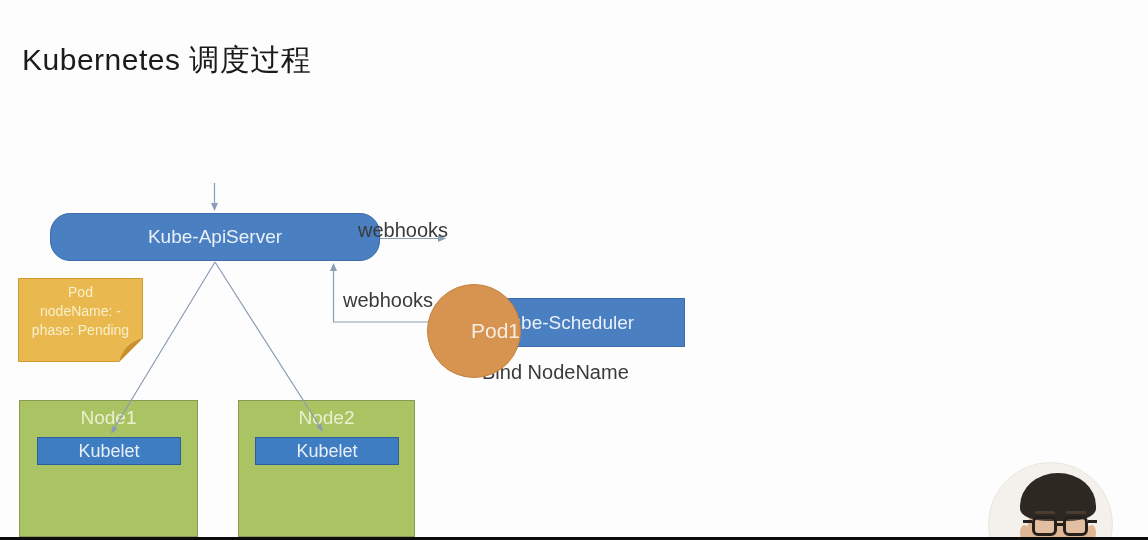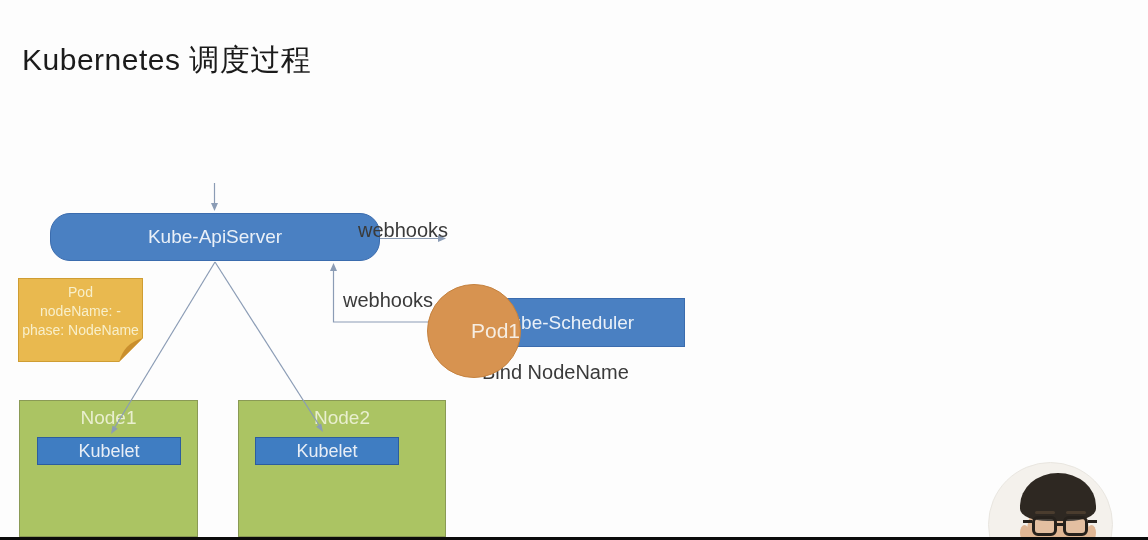--- a/index.html
+++ b/index.html
@@ -33,21 +33,21 @@
   .lbl-bind{left:482px;top:361px;}
   .pod-circle{position:absolute;left:427px;top:284px;width:94px;height:94px;border-radius:50%;
        background:var(--pod-orange);border:1px solid var(--pod-orange-border);
        display:flex;align-items:center;justify-content:flex-end;color:#f6ede2;font-size:21px;z-index:5;}
   .note{position:absolute;left:18px;top:278px;width:125px;height:84px;background:var(--note-yellow);
        border:1px solid var(--note-yellow-border);z-index:2;text-align:center;padding-top:4px;}
   .note-line{color:var(--note-text);font-size:14px;line-height:19px;}
   .note-foldsvg{position:absolute;right:-1px;bottom:-1px;display:block;}
   .node{position:absolute;background:var(--node-green);border:1px solid var(--node-green-border);z-index:1;}
   .node-1{left:19px;top:400px;width:179px;height:137px;}
-  .node-2{left:238px;top:400px;width:208px;height:137px;}
+  .node-2{left:238px;top:400px;width:177px;height:137px;}
   .node-label{position:absolute;top:6px;left:0;width:100%;text-align:center;color:var(--node-text);font-size:19px;}
   .kubelet{position:absolute;top:36px;width:144px;height:28px;background:var(--kubelet-blue);
        border:1px solid var(--kubelet-border);color:#e8eef6;font-size:18px;
        display:flex;align-items:center;justify-content:center;text-align:right;}
   .kubelet-1{left:17px;} .kubelet-2{left:16px;}
   .webcam{position:absolute;left:988px;top:462px;width:125px;height:125px;border-radius:50%;
        background:var(--cam-bg);border:1px solid var(--cam-ring);overflow:hidden;z-index:10;}
   .face{position:absolute;left:37px;top:26px;width:64px;height:92px;background:var(--skin);
        border-radius:50% 50% 44% 44% / 56% 56% 44% 44%;}
   .ear{position:absolute;top:62px;width:9px;height:16px;background:var(--skin);border-radius:50%;}
@@ -97,21 +97,21 @@
     <span>Kube-Scheduler</span>
   </div>
 
   <div class="flow-label lbl-webhooks">webhooks</div>
   <div class="flow-label lbl-schedule">webhooks</div>
   <div class="flow-label lbl-bind">Bind NodeName</div>
 
   <div class="note">
     <div class="note-line">Pod</div>
     <div class="note-line">nodeName: -</div>
-    <div class="note-line">phase: NodeName</div>
+    <div class="note-line">phase: Pending</div>
     <svg class="note-foldsvg" width="24" height="24" viewBox="0 0 24 24">
       <polygon points="24,0 24,24 0,24" fill="#fdfdfd"></polygon>
       <path d="M0 24 L24 0 Q5 5 0 24 Z" fill="#c98f2e"></path>
     </svg>
   </div>
 
   <div class="node node-1">
     <div class="node-label">Node1</div>
     <div class="kubelet kubelet-1">
       <span>Kubelet</span>

